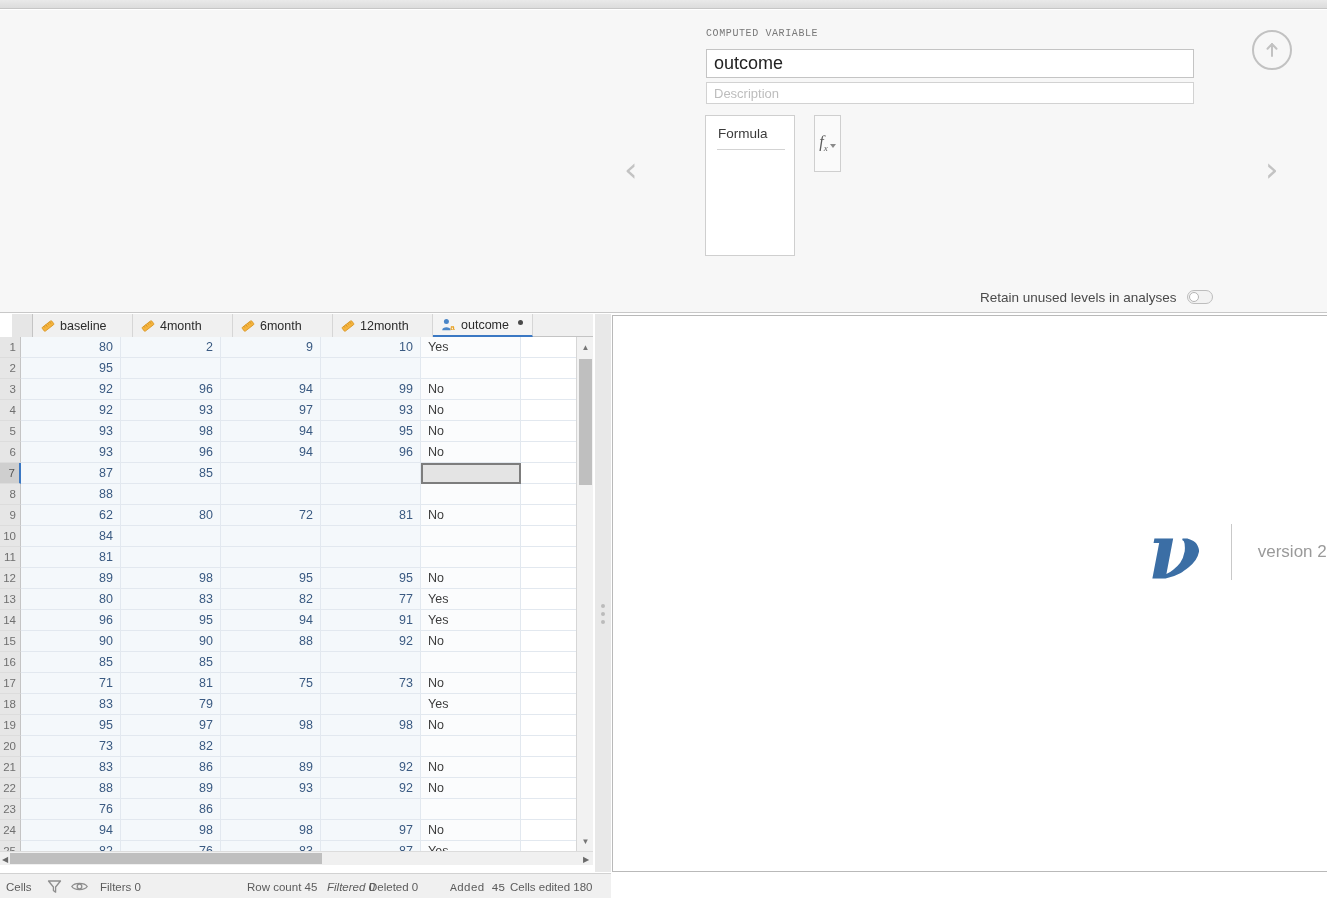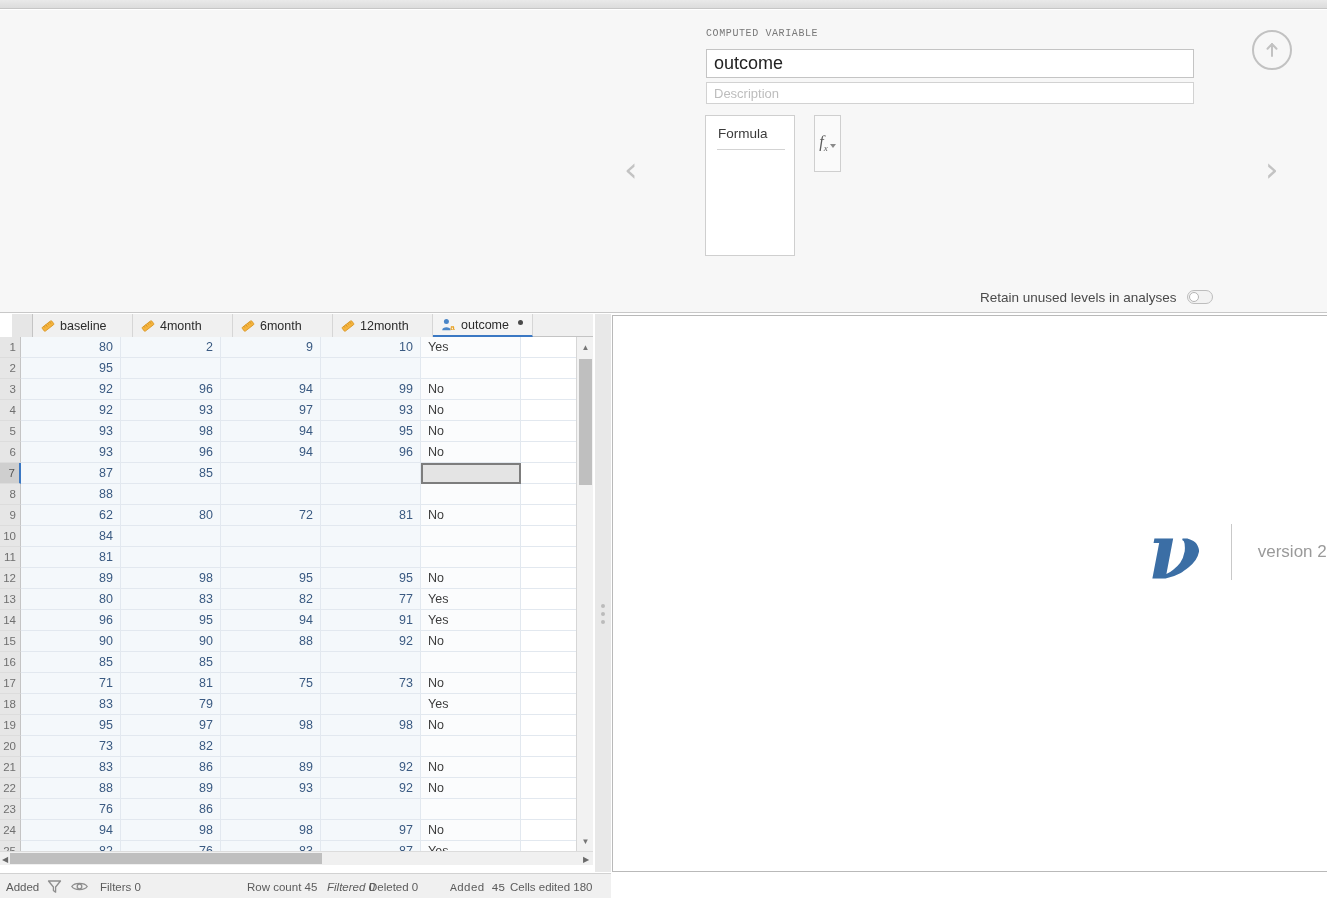--- a/index.html
+++ b/index.html
@@ -604,21 +604,21 @@
 
   <div class="results">
     <div class="brand">
       <span class="logo">ν</span>
       <span class="bar"></span>
       <span class="ver">version 2.3.2</span>
     </div>
   </div>
 
   <div class="statusbar">
-    <span class="itm sb-ready">Added</span>
+    <span class="itm sb-ready">Cells</span>
 
     <span class="sb-icon sb-funnel">
       <svg width="17" height="17" viewBox="0 0 17 17">
         <path d="M2.5 3 H14.5 L9.6 9 V14.2 L7.4 12.4 V9 Z" fill="none" stroke="#8d8d8d" stroke-width="1.3" stroke-linejoin="round"></path>
       </svg>
     </span>
 
     <span class="sb-icon sb-eye">
       <svg width="19" height="17" viewBox="0 0 19 17">
         <path d="M1.8 8.5 C4.5 4.4 14.5 4.4 17.2 8.5 C14.5 12.6 4.5 12.6 1.8 8.5 Z" fill="none" stroke="#8d8d8d" stroke-width="1.3"></path>

